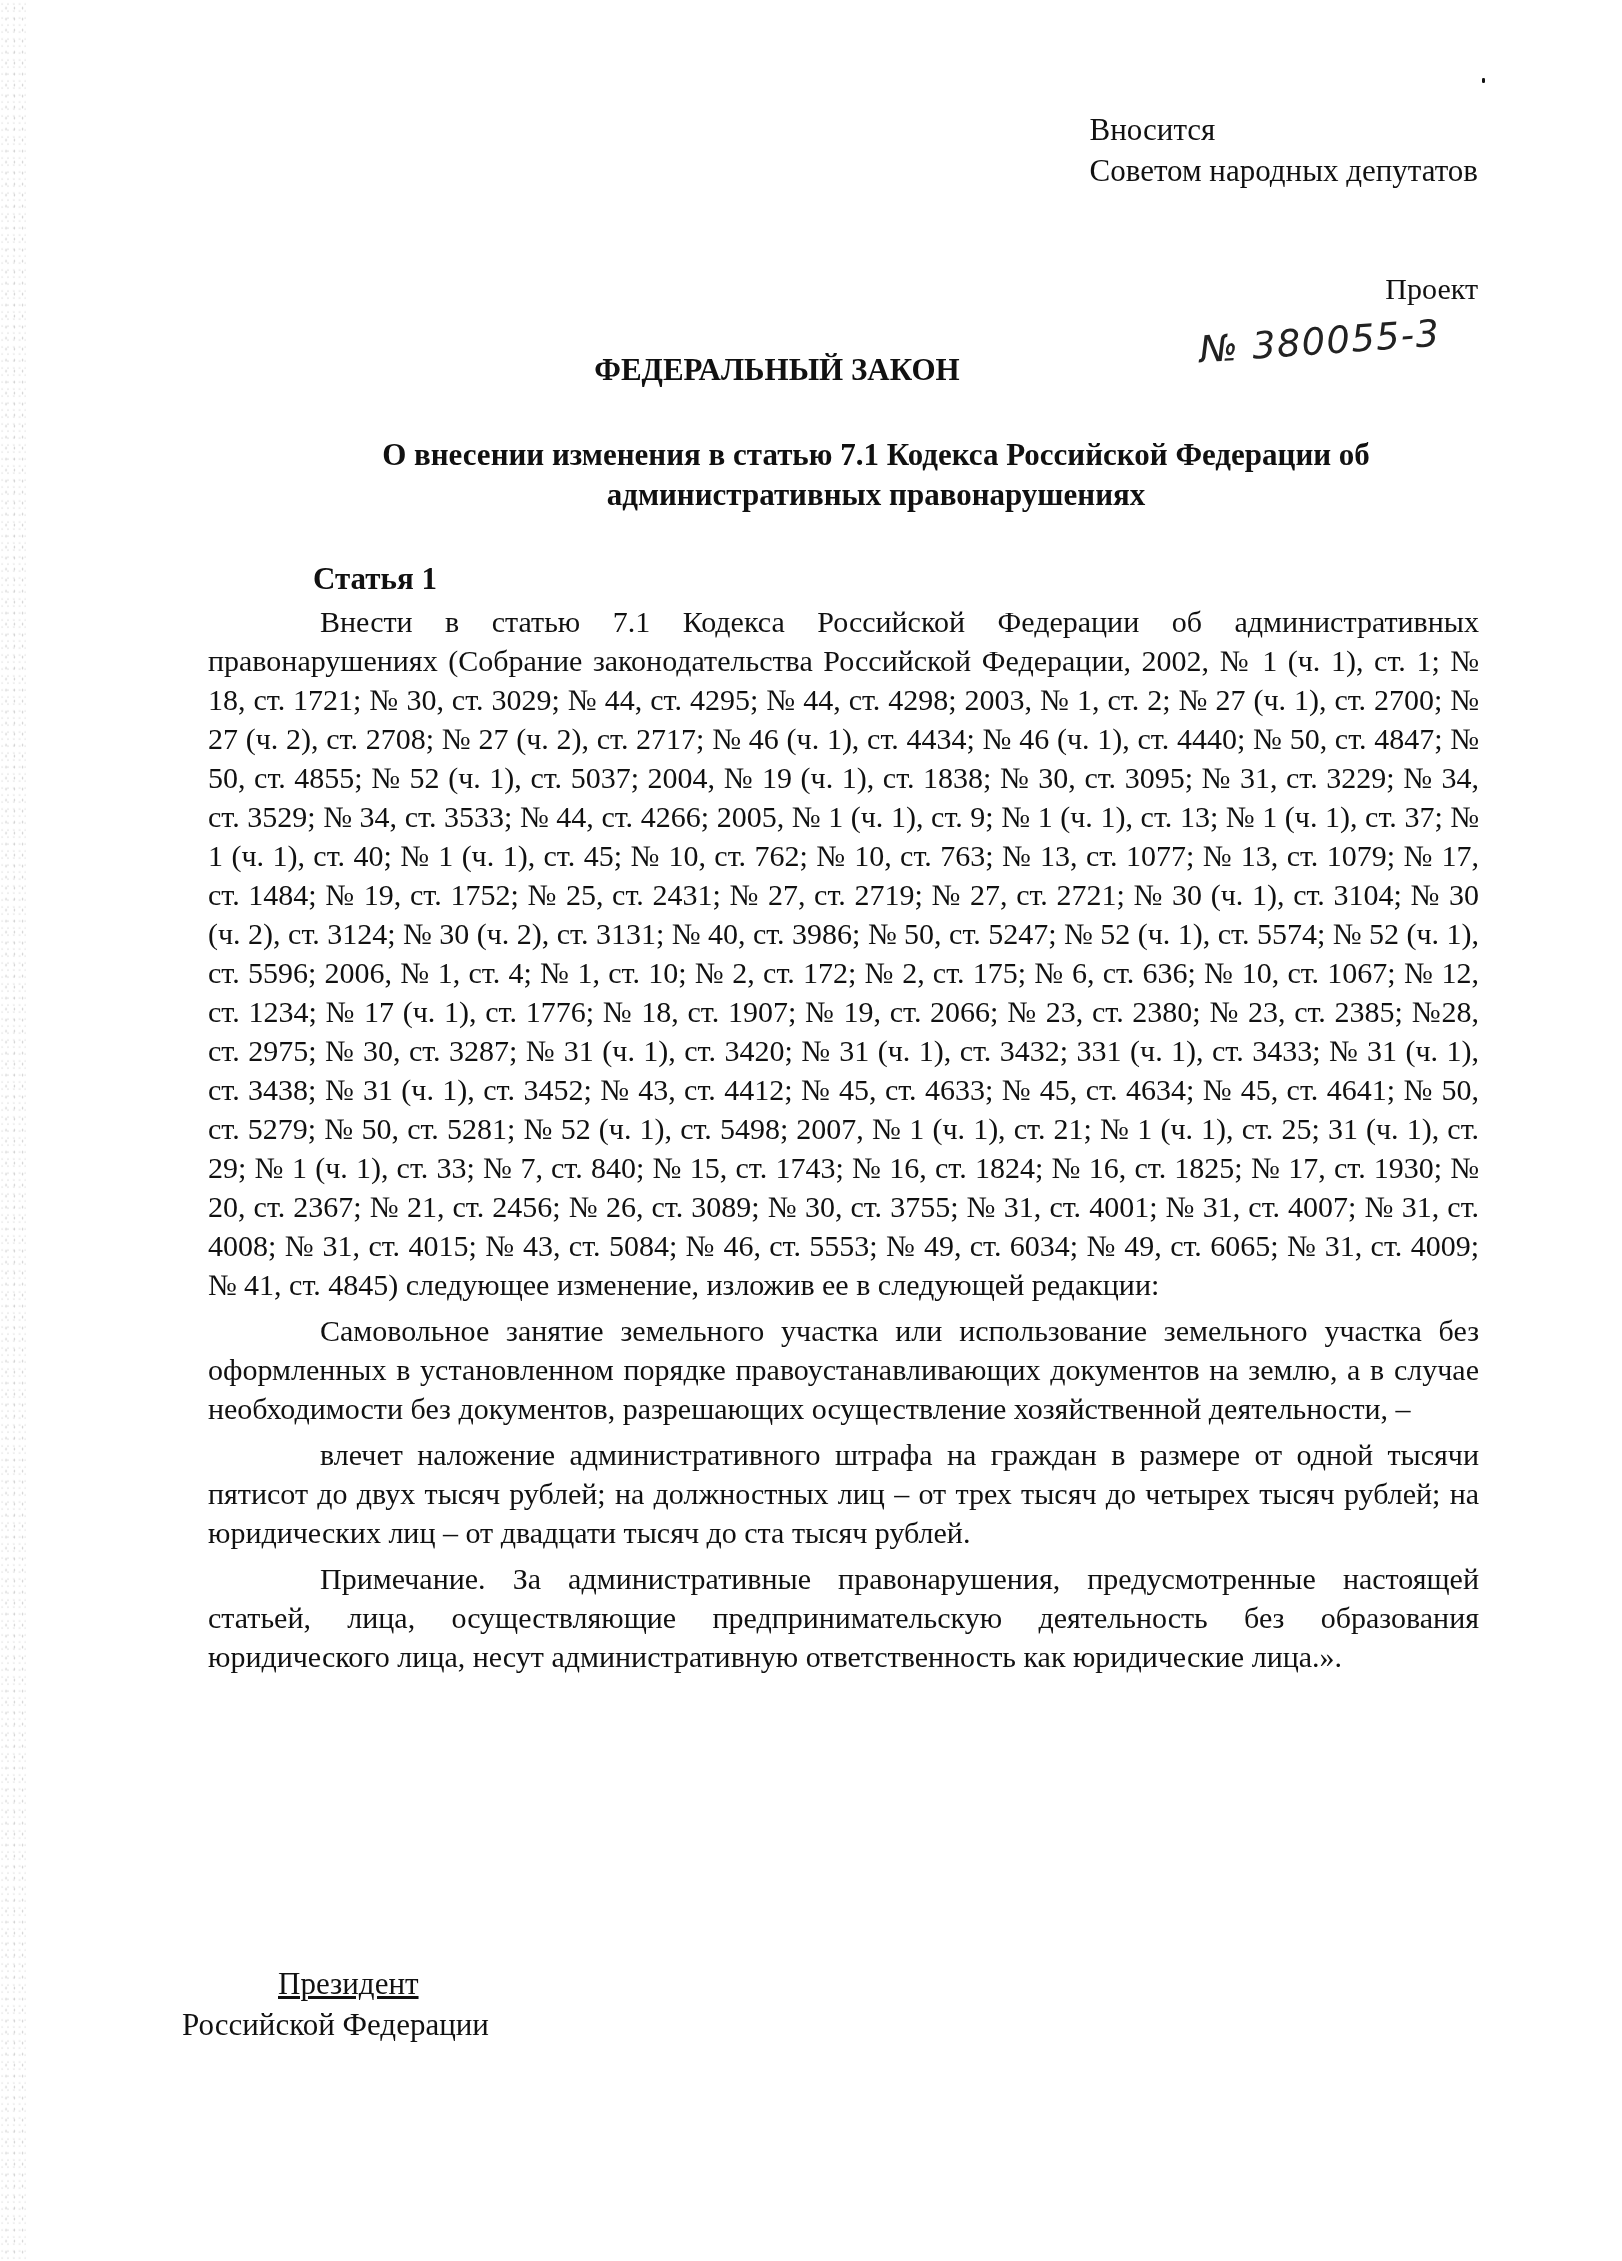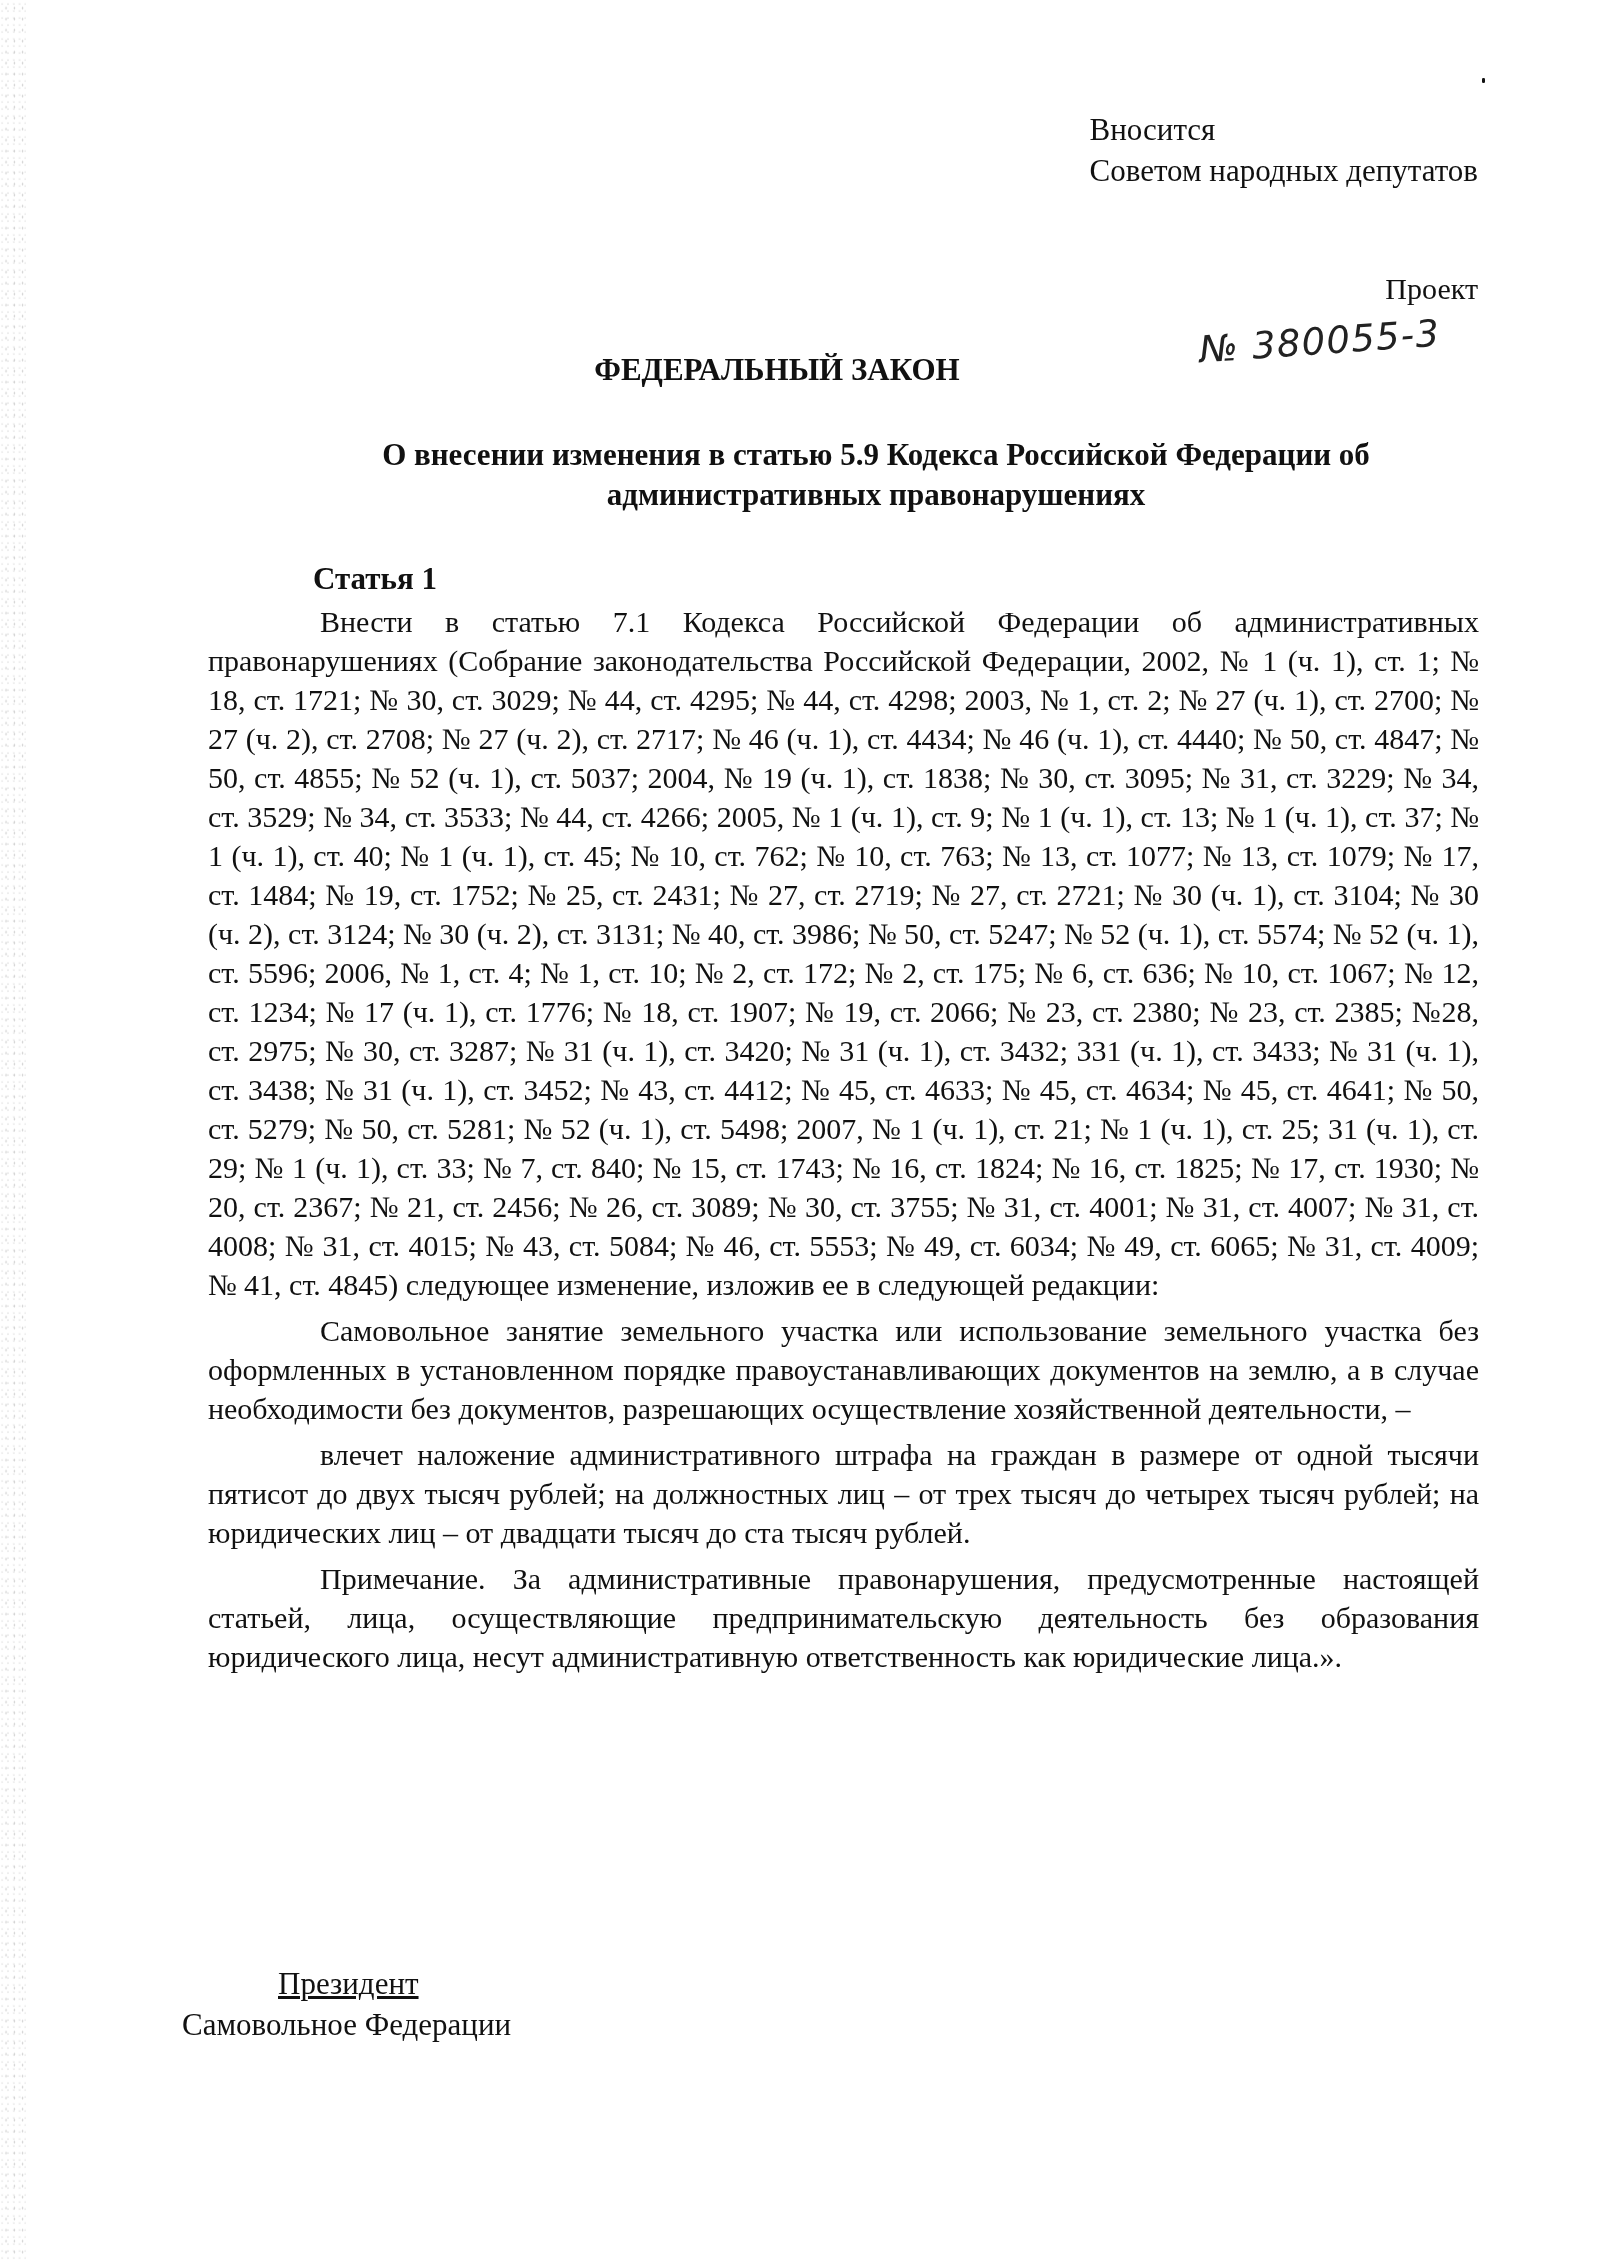--- a/index.html
+++ b/index.html
@@ -46,28 +46,28 @@
   <div>Вносится</div>
   <div>Советом народных депутатов</div>
 </div>
 
 <div class="project-label">Проект</div>
 <div class="reg-number">№ 380055-3</div>
 
 <div class="law-type">
   <span>ФЕДЕРАЛЬНЫЙ ЗАКОН</span>
 </div>
-<div class="law-title">О внесении изменения в статью 5.9 Кодекса Российской Федерации об административных правонарушениях</div>
+<div class="law-title">О внесении изменения в статью 7.1 Кодекса Российской Федерации об административных правонарушениях</div>
 
 <div class="article-heading">Статья 1</div>
 
 <div class="body">
   <p class="indent">Внести в статью 7.1 Кодекса Российской Федерации об административных правонарушениях (Собрание законодательства Российской Федерации, 2002, № 1 (ч. 1), ст. 1; № 18, ст. 1721; № 30, ст. 3029; № 44, ст. 4295; № 44, ст. 4298; 2003, № 1, ст. 2; № 27 (ч. 1), ст. 2700; № 27 (ч. 2), ст. 2708; № 27 (ч. 2), ст. 2717; № 46 (ч. 1), ст. 4434; № 46 (ч. 1), ст. 4440; № 50, ст. 4847; № 50, ст. 4855; № 52 (ч. 1), ст. 5037; 2004, № 19 (ч. 1), ст. 1838; № 30, ст. 3095; № 31, ст. 3229; № 34, ст. 3529; № 34, ст. 3533; № 44, ст. 4266; 2005, № 1 (ч. 1), ст. 9; № 1 (ч. 1), ст. 13; № 1 (ч. 1), ст. 37; № 1 (ч. 1), ст. 40; № 1 (ч. 1), ст. 45; № 10, ст. 762; № 10, ст. 763; № 13, ст. 1077; № 13, ст. 1079; № 17, ст. 1484; № 19, ст. 1752; № 25, ст. 2431; № 27, ст. 2719; № 27, ст. 2721; № 30 (ч. 1), ст. 3104; № 30 (ч. 2), ст. 3124; № 30 (ч. 2), ст. 3131; № 40, ст. 3986; № 50, ст. 5247; № 52 (ч. 1), ст. 5574; № 52 (ч. 1), ст. 5596; 2006, № 1, ст. 4; № 1, ст. 10; № 2, ст. 172; № 2, ст. 175; № 6, ст. 636; № 10, ст. 1067; № 12, ст. 1234; № 17 (ч. 1), ст. 1776; № 18, ст. 1907; № 19, ст. 2066; № 23, ст. 2380; № 23, ст. 2385; №28, ст. 2975; № 30, ст. 3287; № 31 (ч. 1), ст. 3420; № 31 (ч. 1), ст. 3432; 331 (ч. 1), ст. 3433; № 31 (ч. 1), ст. 3438; № 31 (ч. 1), ст. 3452; № 43, ст. 4412; № 45, ст. 4633; № 45, ст. 4634; № 45, ст. 4641; № 50, ст. 5279; № 50, ст. 5281; № 52 (ч. 1), ст. 5498; 2007, № 1 (ч. 1), ст. 21; № 1 (ч. 1), ст. 25; 31 (ч. 1), ст. 29; № 1 (ч. 1), ст. 33; № 7, ст. 840; № 15, ст. 1743; № 16, ст. 1824; № 16, ст. 1825; № 17, ст. 1930; № 20, ст. 2367; № 21, ст. 2456; № 26, ст. 3089; № 30, ст. 3755; № 31, ст. 4001; № 31, ст. 4007; № 31, ст. 4008; № 31, ст. 4015; № 43, ст. 5084; № 46, ст. 5553; № 49, ст. 6034; № 49, ст. 6065; № 31, ст. 4009; № 41, ст. 4845) следующее изменение, изложив ее в следующей редакции:</p>
   <p class="indent">Самовольное занятие земельного участка или использование земельного участка без оформленных в установленном порядке правоустанавливающих документов на землю, а в случае необходимости без документов, разрешающих осуществление хозяйственной деятельности, –</p>
   <p class="indent">влечет наложение административного штрафа на граждан в размере от одной тысячи пятисот до двух тысяч рублей; на должностных лиц – от трех тысяч до четырех тысяч рублей; на юридических лиц – от двадцати тысяч до ста тысяч рублей.</p>
   <p class="indent">Примечание. За административные правонарушения, предусмотренные настоящей статьей, лица, осуществляющие предпринимательскую деятельность без образования юридического лица, несут административную ответственность как юридические лица.».</p>
 </div>
 
 <div class="signature">
   <div class="sig-line1">Президент</div>
-  <div>Самовольное Федерации</div>
+  <div>Российской Федерации</div>
 </div>
 
 
 </body></html>

